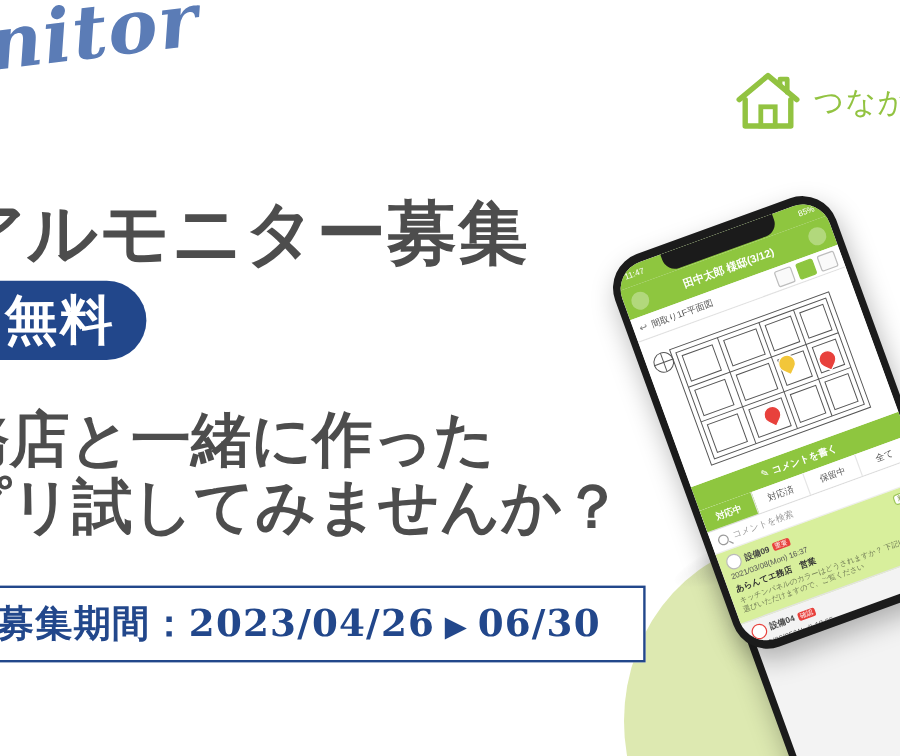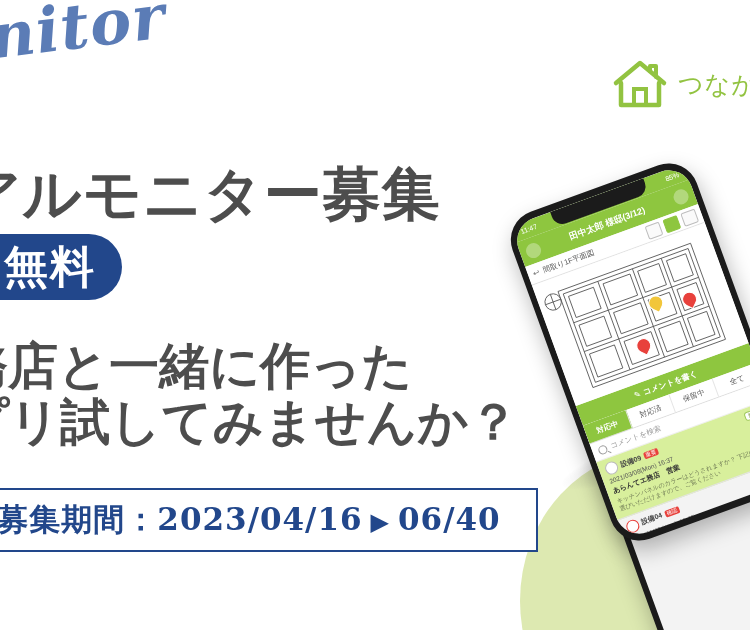--- a/index.html
+++ b/index.html
@@ -384,21 +384,21 @@
     <span>無料</span>
   </div>
 
   <div class="subcopy">
     <div>務店と一緒に作った</div>
     <div>プリ試してみませんか？</div>
   </div>
 
   <div class="period-box">
     <div class="period-text">
-      <span>募集期間：</span><span>2023/04/16</span><span class="period-arrow">▶</span><span>06/40</span>
+      <span>募集期間：</span><span>2023/04/26</span><span class="period-arrow">▶</span><span>06/30</span>
     </div>
   </div>
 
   <div class="phone-shadow" style="left:600px; top:468px; transform: rotate(-20deg);"></div>
   <div class="phone" style="left:636px; top:406px; width:170px; height:300px; transform: rotate(-20deg); transform-origin: center;">
     <div class="phone-screen">
       <div class="phone-back-lines">
         <div>までにご連絡ください</div>
         <div>(3:00-15:00は除きます)</div>
       </div>

